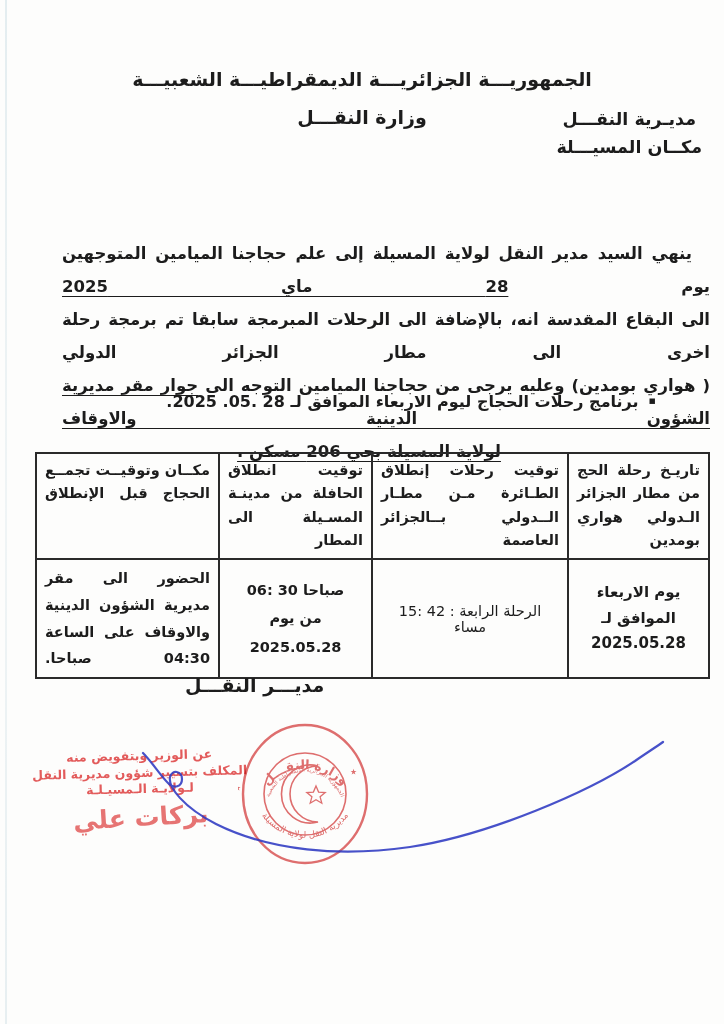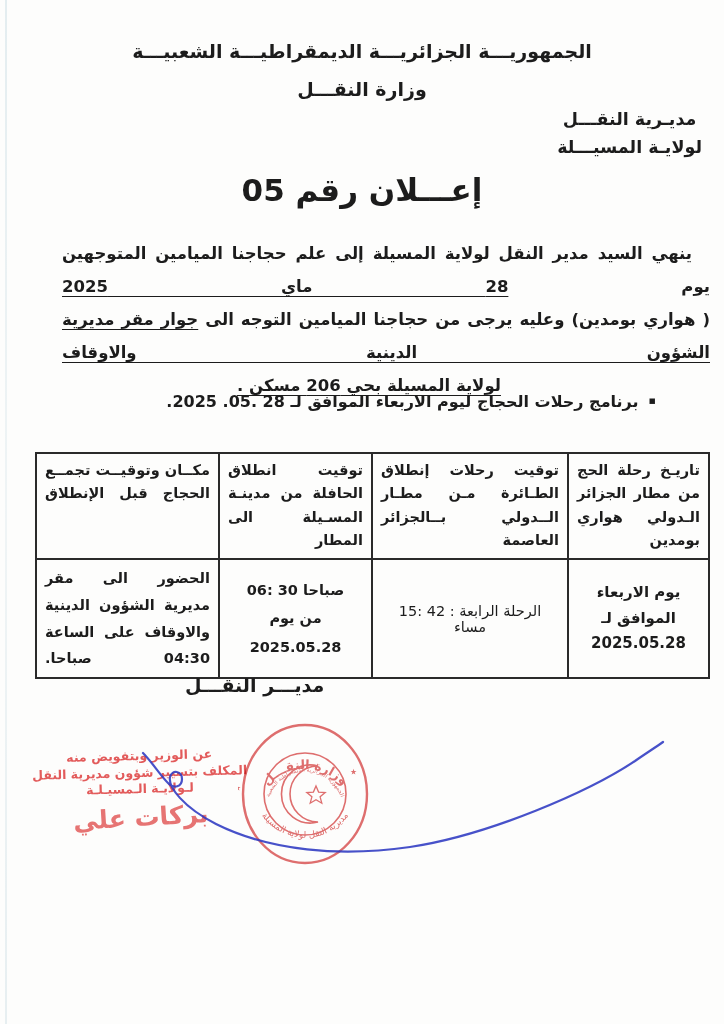--- a/index.html
+++ b/index.html
@@ -5,21 +5,21 @@
   html,body{margin:0;padding:0;background:#e9e9e9;}
   .page{
     position:relative; width:724px; height:1024px; margin:0 auto;
     background:#fdfdfc; overflow:hidden;
     direction:rtl;
     font-family:"DejaVu Sans", sans-serif;
     color:#1c1c1c;
   }
   .scan-edge{position:absolute; left:5px; top:0; width:2px; height:100%;
     background:linear-gradient(#cfe0e6,#e4edf0,#d5e3e8); opacity:.55;}
-  .hdr-center{position:absolute; top:32px; left:0; right:0; text-align:center;
+  .hdr-center{position:absolute; top:60px; left:0; right:0; text-align:center;
     font-weight:bold; font-size:19px; line-height:38px;}
   .hdr-right{position:absolute; top:105px; right:22px; text-align:center;
     font-weight:bold; font-size:17.5px; line-height:28px;}
   .doc-title{position:absolute; top:172px; left:0; right:0; text-align:center;
     font-size:31px; font-weight:bold;}
   .para{position:absolute; top:237px; right:14px; left:28px;
     font-size:16.5px; font-weight:600; line-height:33px;}
   .line-j{text-align:justify; text-align-last:justify;margin-left:34px;}
   .line-r{text-align:center;}
   .indent{text-indent:18px;}
@@ -54,27 +54,27 @@
 <div class="page">
   <div class="scan-edge"></div>
 
   <div class="hdr-center">
     <div>الجمهوريـــة الجزائريـــة الديمقراطيـــة الشعبيـــة</div>
     <div>وزارة النقـــل</div>
   </div>
 
   <div class="hdr-right">
     <div>مديـرية النقـــل</div>
-    <div>لولايـة المسيـــلة</div>
+    <div>مكــان المسيـــلة</div>
   </div>
 
-  <div class="doc-title">إعـــلان رقم 05</div>
 
   <div class="para">
     <div class="line-j indent"><span>ينهي السيد مدير النقل لولاية المسيلة  إلى علم حجاجنا الميامين  المتوجهين يوم </span><span class="bu">28 ماي 2025</span></div>
+    <div class="line-j"><span>الى البقاع المقدسة انه، بالإضافة الى الرحلات المبرمجة سابقا  </span><span class="b">تم برمجة رحلة اخرى الى مطار الجزائر الدولي</span></div>
     <div class="line-j"><span class="b">( هواري بومدين) </span><span>وعليه يرجى من حجاجنا الميامين التوجه الى </span><span class="bu">جوار مقر مديرية الشؤون الدينية والاوقاف</span></div>
     <div class="line-r"><span class="bu">لولاية المسيلة بحي 206 مسكن .</span></div>
   </div>
 
   <div class="bullet-line">
     <span class="bullet-marker">▪</span><span>برنامج رحلات الحجاج ليوم الاربعاء الموافق لـ 28 .05. 2025.</span>
   </div>
 
   <table class="flights">
     <colgroup>

